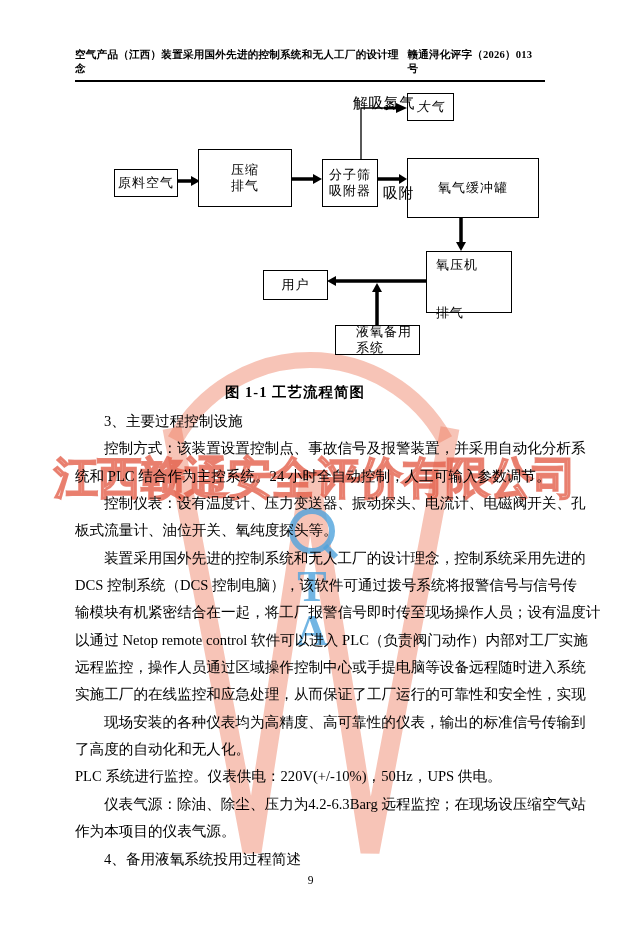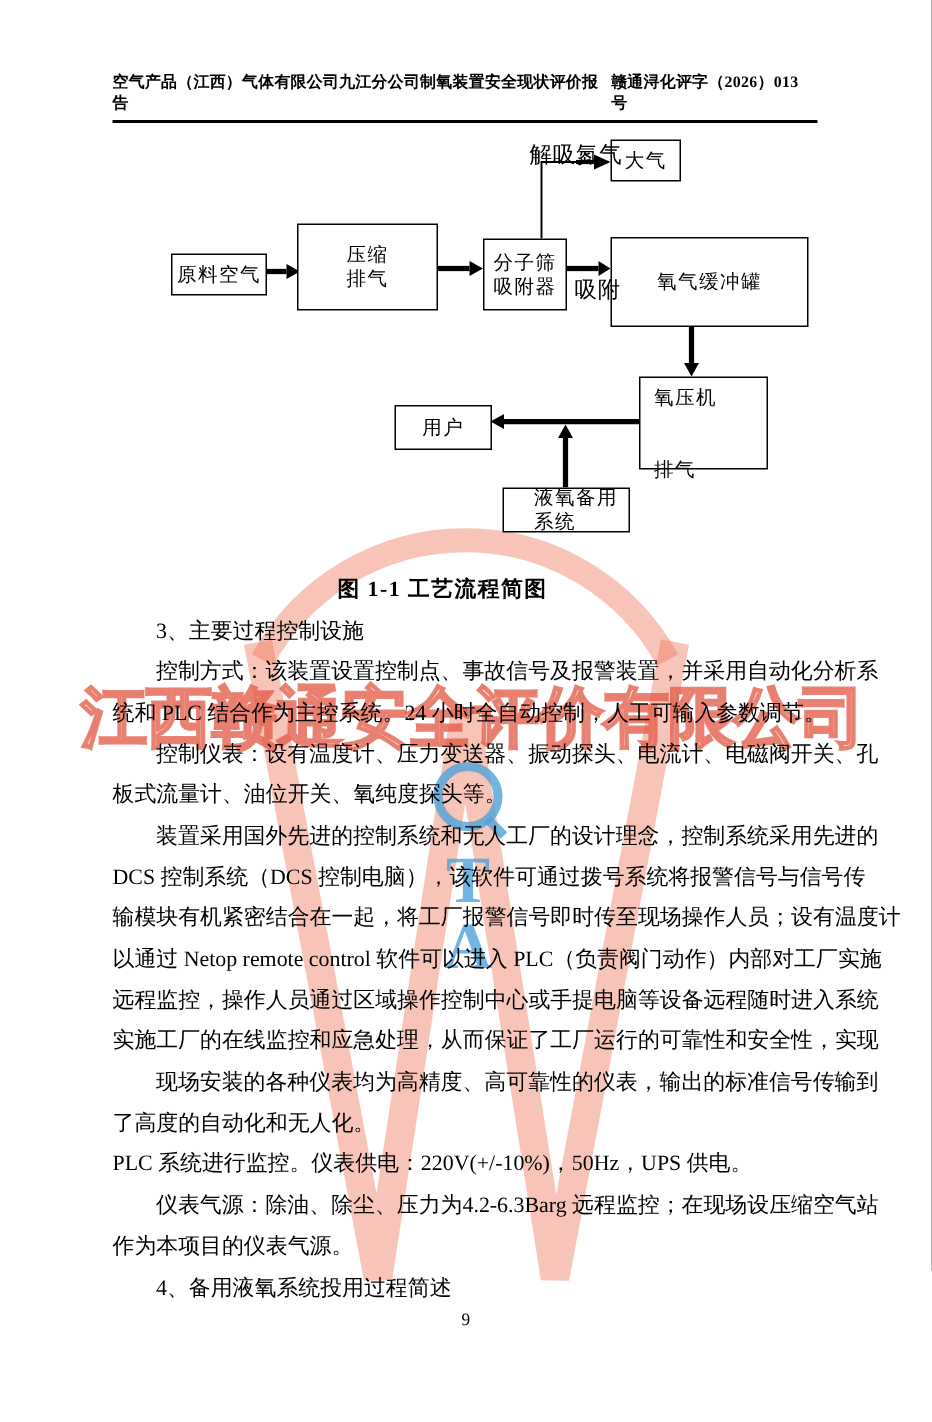--- a/index.html
+++ b/index.html
@@ -63,21 +63,21 @@
       <circle cx="312" cy="531" r="20" fill="none" stroke="rgba(79,163,220,0.8)" stroke-width="6"></circle>
       <line x1="325" y1="546" x2="336" y2="557" stroke="rgba(79,163,220,0.8)" stroke-width="6"></line>
       <text x="312" y="601" font-size="44">T</text>
       <text x="312" y="645" font-size="44">A</text>
     </g>
   </svg>
 
   <div class="wm wm-text">江西赣通安全评价有限公司</div>
 
   <div class="header">
-    <span>空气产品（江西）气体有限公司九江分公司制氧装置安全现状评价报告</span>
+    <span>空气产品（江西）装置采用国外先进的控制系统和无人工厂的设计理念</span>
     <span>赣通浔化评字（2026）013 号</span>
   </div>
 
   <svg class="arrows" width="621" height="948" viewBox="0 0 621 948">
     <g stroke="#000" fill="#000">
       <g>
         <line x1="178" y1="181" x2="191" y2="181" stroke-width="3.5"></line>
         <polygon points="191,176 200,181 191,186" stroke="none"></polygon>
       </g>
       <g>
@@ -112,21 +112,21 @@
     <span>原料空气</span>
   </div>
   <div class="fbox" style="left:198px;top:149px;width:94px;height:58px;">
     <span>压缩</span>
     <span>排气</span>
   </div>
   <div class="fbox" style="left:322px;top:159px;width:56px;height:48px;">
     <span>分子筛</span>
     <span>吸附器</span>
   </div>
-  <div class="fbox" style="left:407px;top:93px;width:47px;height:28px;">
+  <div class="fbox" style="left:407px;top:93px;width:47px;height:28px;font-style:italic;">
     <span>大气</span>
   </div>
   <div class="fbox" style="left:407px;top:158px;width:132px;height:60px;">
     <span>氧气缓冲罐</span>
   </div>
   <div class="fbox tl" style="left:426px;top:251px;width:86px;height:62px;">
     <span>氧压机</span>
     <span>排气</span>
   </div>
   <div class="fbox" style="left:263px;top:270px;width:65px;height:30px;">

